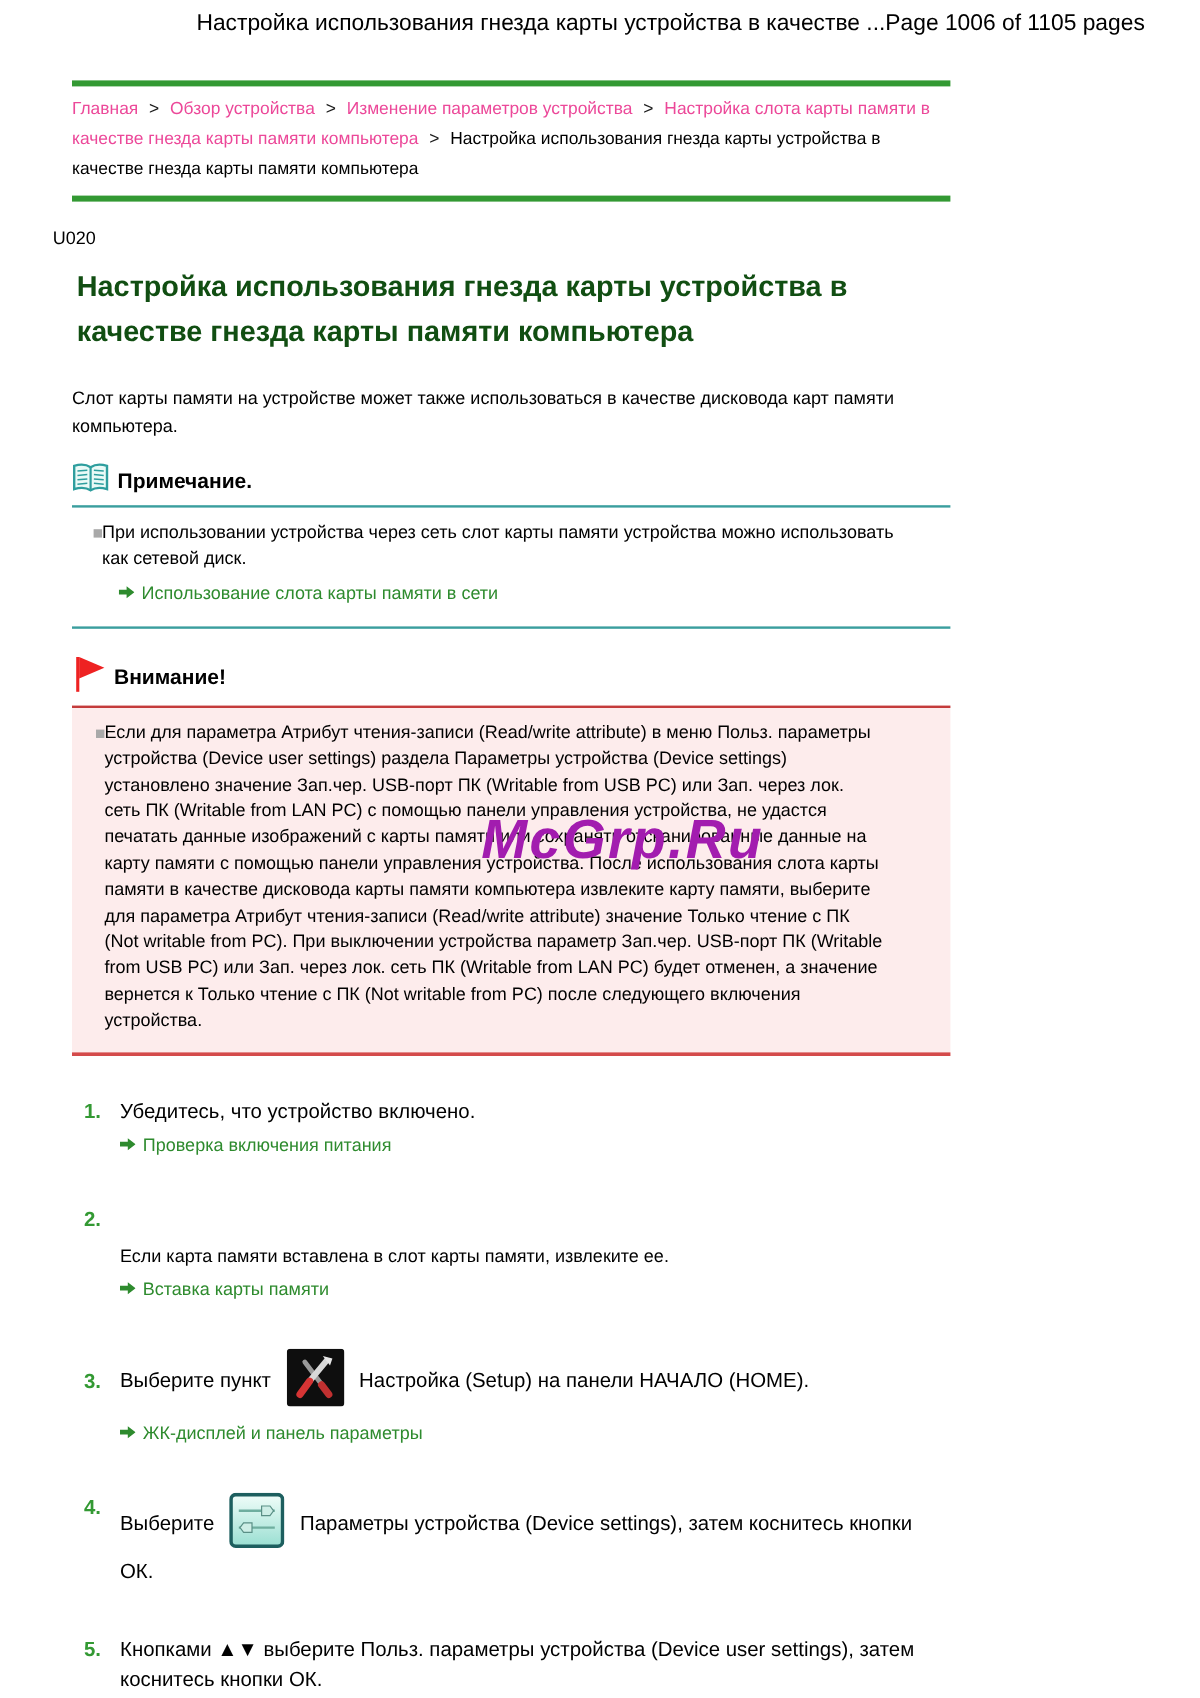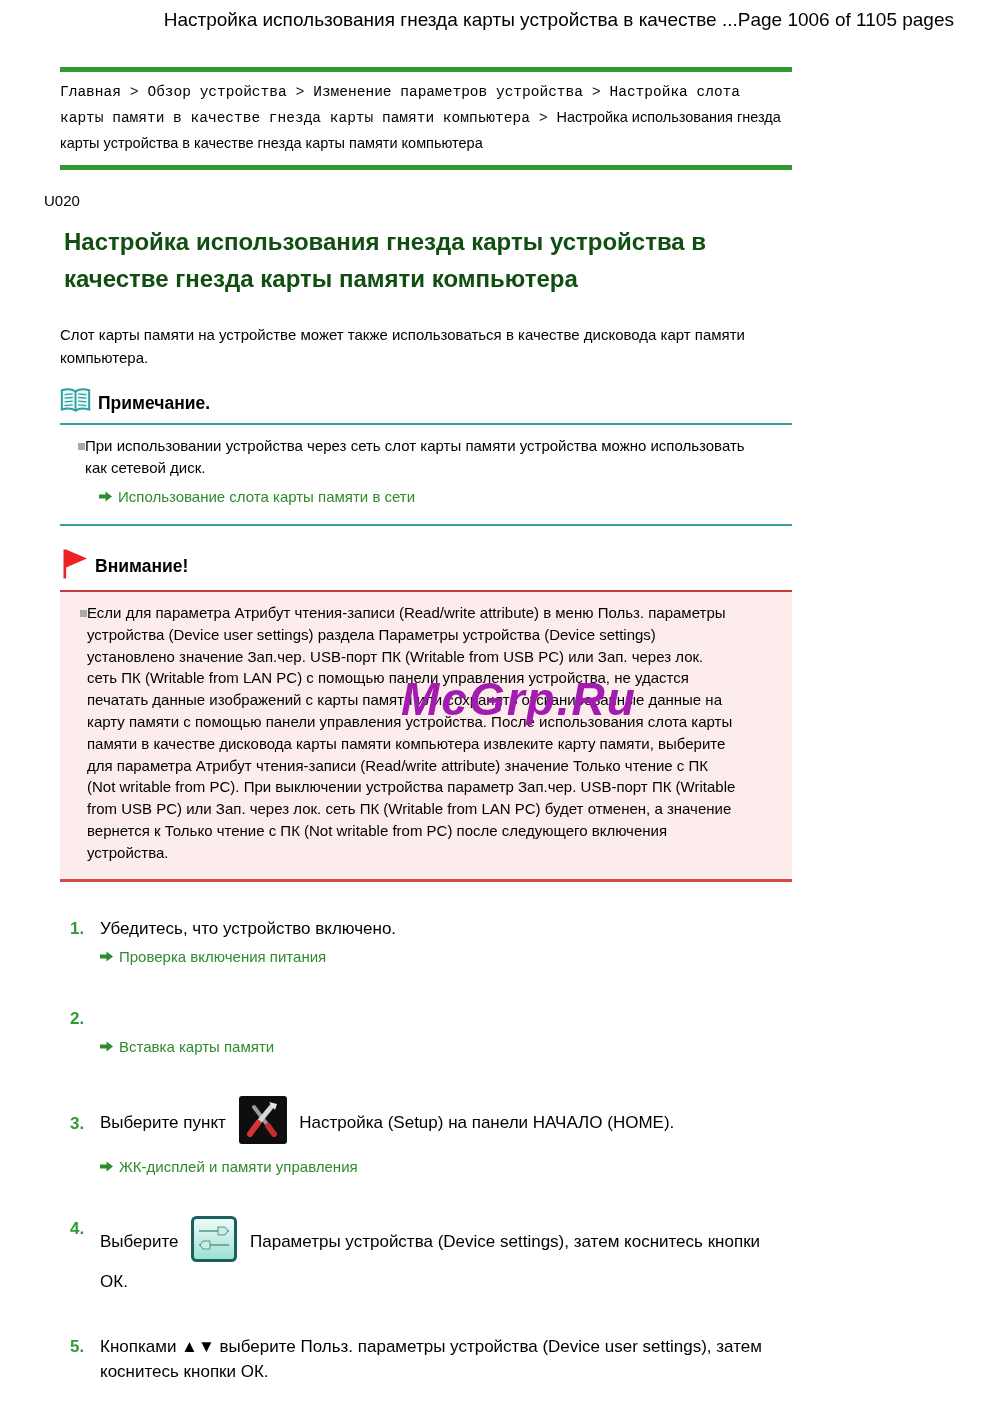--- a/index.html
+++ b/index.html
@@ -10,21 +10,21 @@
   }
 
   
   .page-header { display:flex; justify-content:flex-end; align-items:baseline;
     padding:9px 46px 0 44px; font-size:19px; }
 
   
   .breadcrumb { margin:36px 0 0 60px; width:732px;
     border-top:5px solid #339933; border-bottom:5px solid #339933;
     padding:7px 0 9px; font-size:14.5px; line-height:25px; }
-  .crumb-link { color:#000000; text-decoration:none; cursor:pointer;font-family:Liberation Mono, monospace; }
+  .crumb-link { color:#ec4899; text-decoration:none; cursor:pointer; }
   .crumb-sep { color:#1a1a1a; padding:0 5px; }
   .crumb-current { color:#000; }
 
   .u-code { margin:22px 0 0 44px; font-size:15px; }
 
   .doc-title { margin:14px 0 0 64px; width:720px; font-size:24px; line-height:37px;
     font-weight:bold; color:#114e12; }
 
   .intro { margin:26px 0 0 60px; width:700px; font-size:15px; line-height:23px; }
 
@@ -156,20 +156,21 @@
           </svg>
       </span>
       <span>Проверка включения питания</span>
     </a>
   </div>
 
   <div class="step">
     <div class="step-row">
       <span class="step-num">2.</span>
     </div>
+    <div class="step-sub">Если карта памяти вставлена в слот карты памяти, извлеките ее.</div>
     <a class="link-row">
       <span class="arrow-ic">
         <svg width="13" height="11" viewBox="0 0 13 11">
             <path d="M0 3.5 h6.5 V0.5 L13 5.5 L6.5 10.5 V7.5 H0 z" fill="#2e8b2e"></path>
           </svg>
       </span>
       <span>Вставка карты памяти</span>
     </a>
   </div>
 
@@ -192,21 +193,21 @@
         </span>
         <span>Настройка (Setup) на панели НАЧАЛО (HOME).</span>
       </span>
     </div>
     <a class="link-row">
       <span class="arrow-ic">
         <svg width="13" height="11" viewBox="0 0 13 11">
             <path d="M0 3.5 h6.5 V0.5 L13 5.5 L6.5 10.5 V7.5 H0 z" fill="#2e8b2e"></path>
           </svg>
       </span>
-      <span>ЖК-дисплей и памяти управления</span>
+      <span>ЖК-дисплей и панель параметры</span>
     </a>
   </div>
 
   <div class="step">
     <div class="step-row">
       <span class="step-num">4.</span>
       <span class="step-text">
         <span>Выберите</span>
         <span class="inline-ic">
           <svg width="46" height="46" viewBox="0 0 46 46">

